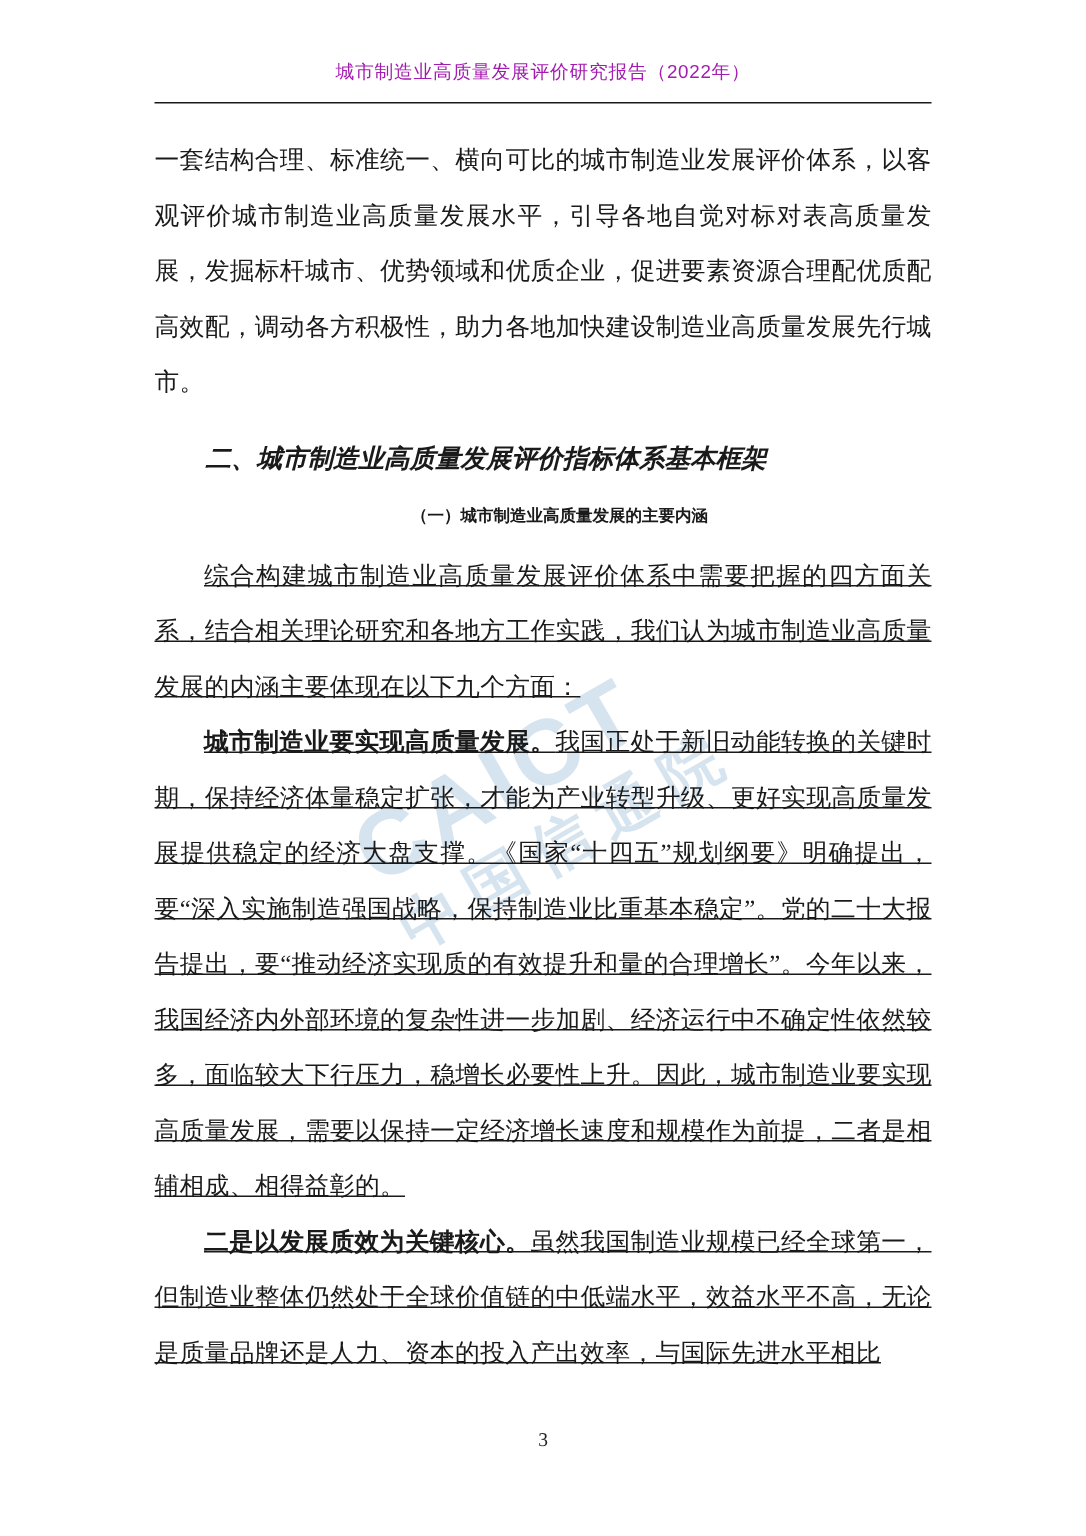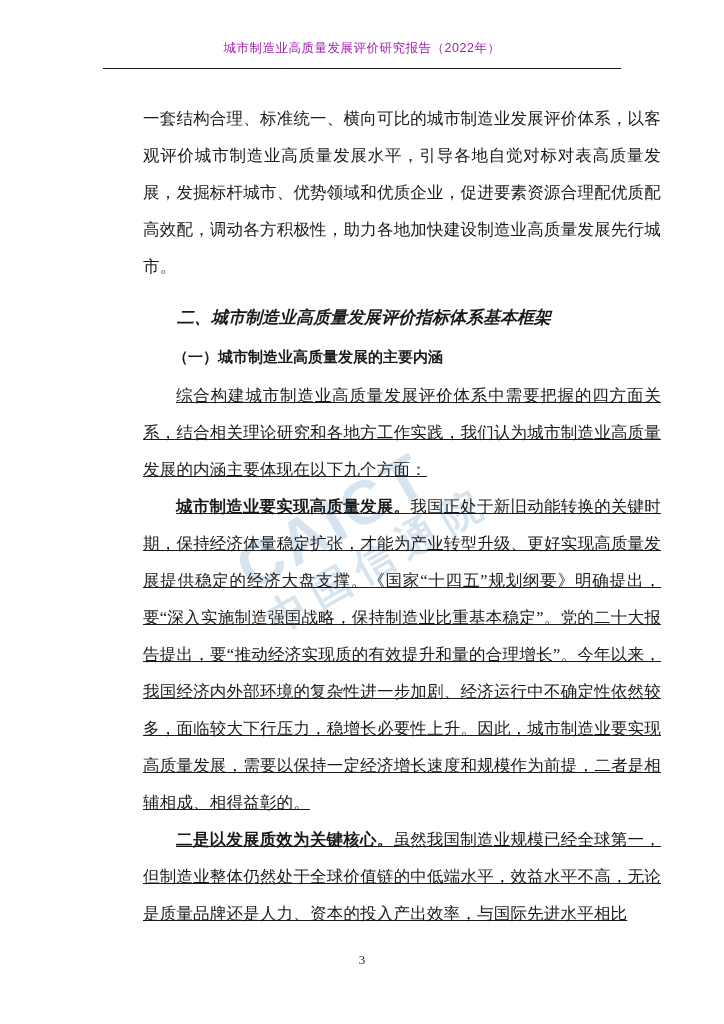--- a/index.html
+++ b/index.html
@@ -34,25 +34,24 @@
     top: 68px;
     left: 103px;
     width: 518px;
     height: 1px;
     background: #1a1a1a;
   }
 
   
   .content {
     position: absolute;
-    top: 100px;
+    top: 88px;
     left: 103px;
     width: 518px;
     height: 840px;
-    margin-left: 40px;
   }
 
   p.para {
     margin: 0 0 0 0;
     font-size: 16.5px;
     line-height: 37px;
     text-align: justify;
     text-justify: inter-ideograph;
     letter-spacing: 0.2px;
   }
@@ -62,25 +61,26 @@
     margin: 14px 0 2px 0;
     font-size: 17px;
     line-height: 37px;
     font-weight: bold;
     font-family: "Liberation Sans", sans-serif;
     text-indent: 2em;
     font-style: italic;
   }
   h3.subsection {
     margin: 0 0 2px 0;
-    font-size: 15px;
+    font-size: 11px;
     line-height: 37px;
     font-weight: bold;
     font-family: "Liberation Sans", sans-serif;
     text-indent: 2em;
+    text-align: center;
   }
   .lead {
     font-weight: bold;
   }
 
   
   .watermark {
     position: absolute;
     left: 50%;
     top: 52%;

